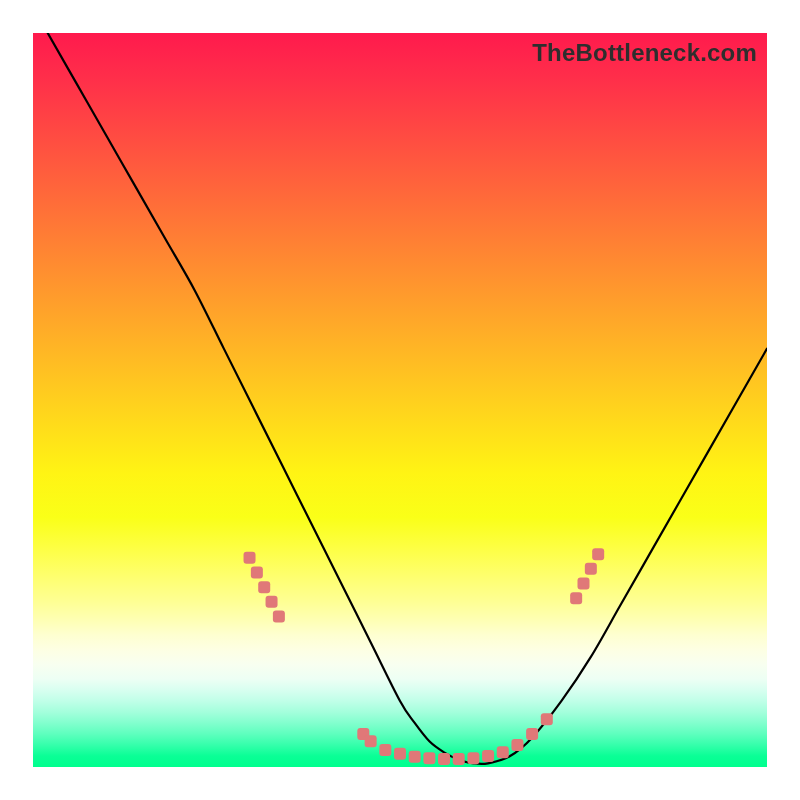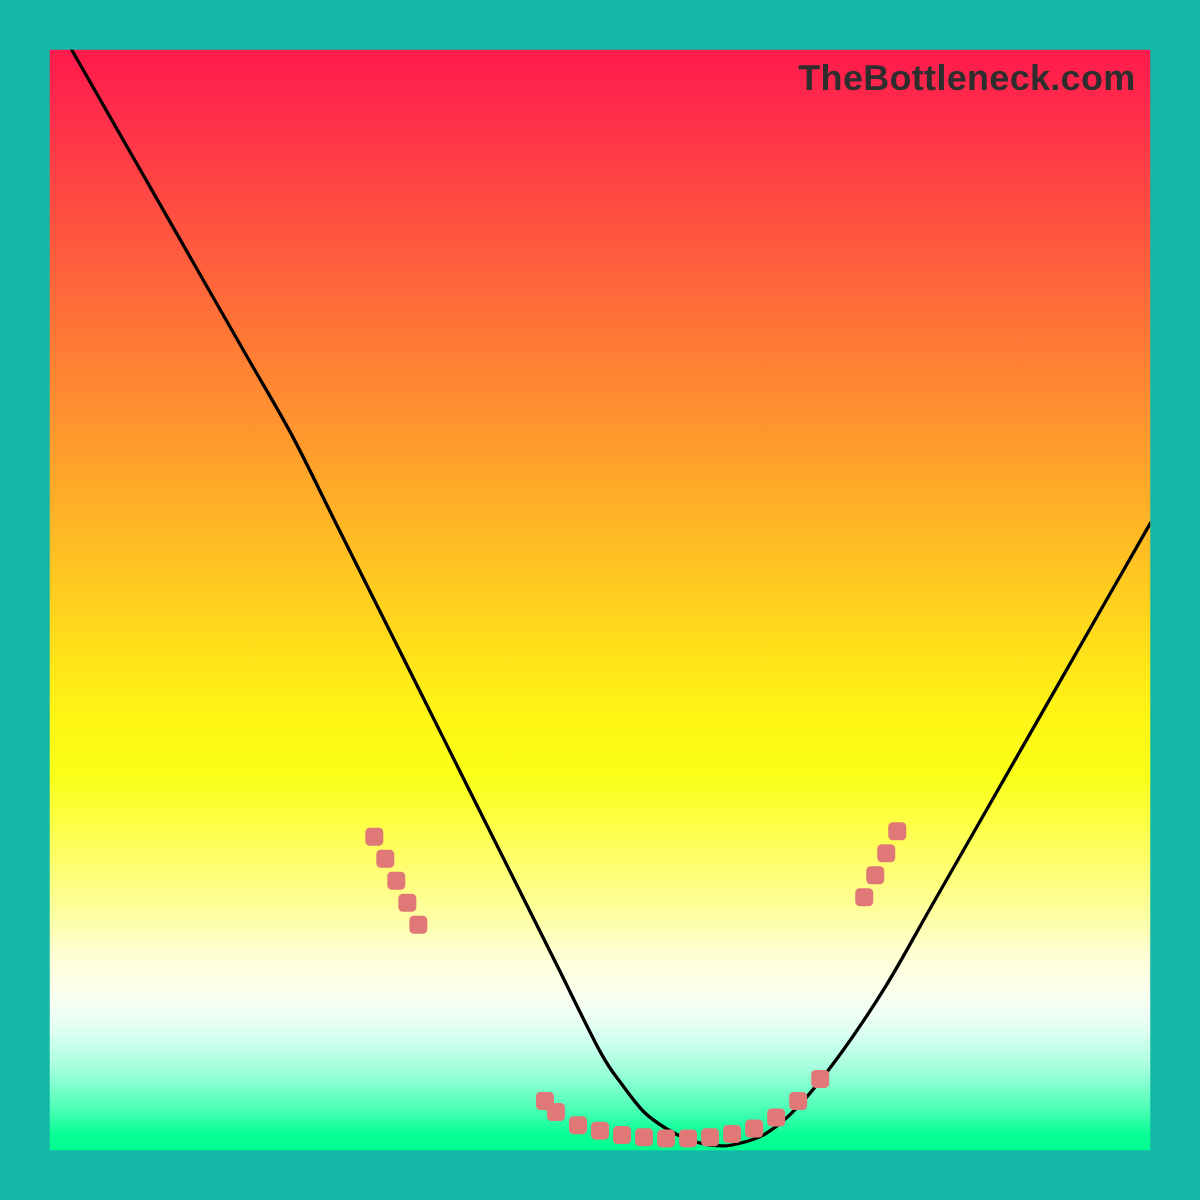--- a/index.html
+++ b/index.html
@@ -10,21 +10,21 @@
     background: #000;
     overflow: hidden;
     font-family: Arial, Helvetica, sans-serif;
   }
   .frame {
     position: absolute;
     left: 0;
     top: 0;
     width: 800px;
     height: 800px;
-    background: #14b8a6;
+    background: #ffffff;
   }
   .plot {
     position: absolute;
     left: 33px;
     top: 33px;
     width: 734px;
     height: 734px;
     overflow: hidden;
   }
   .gradient {

